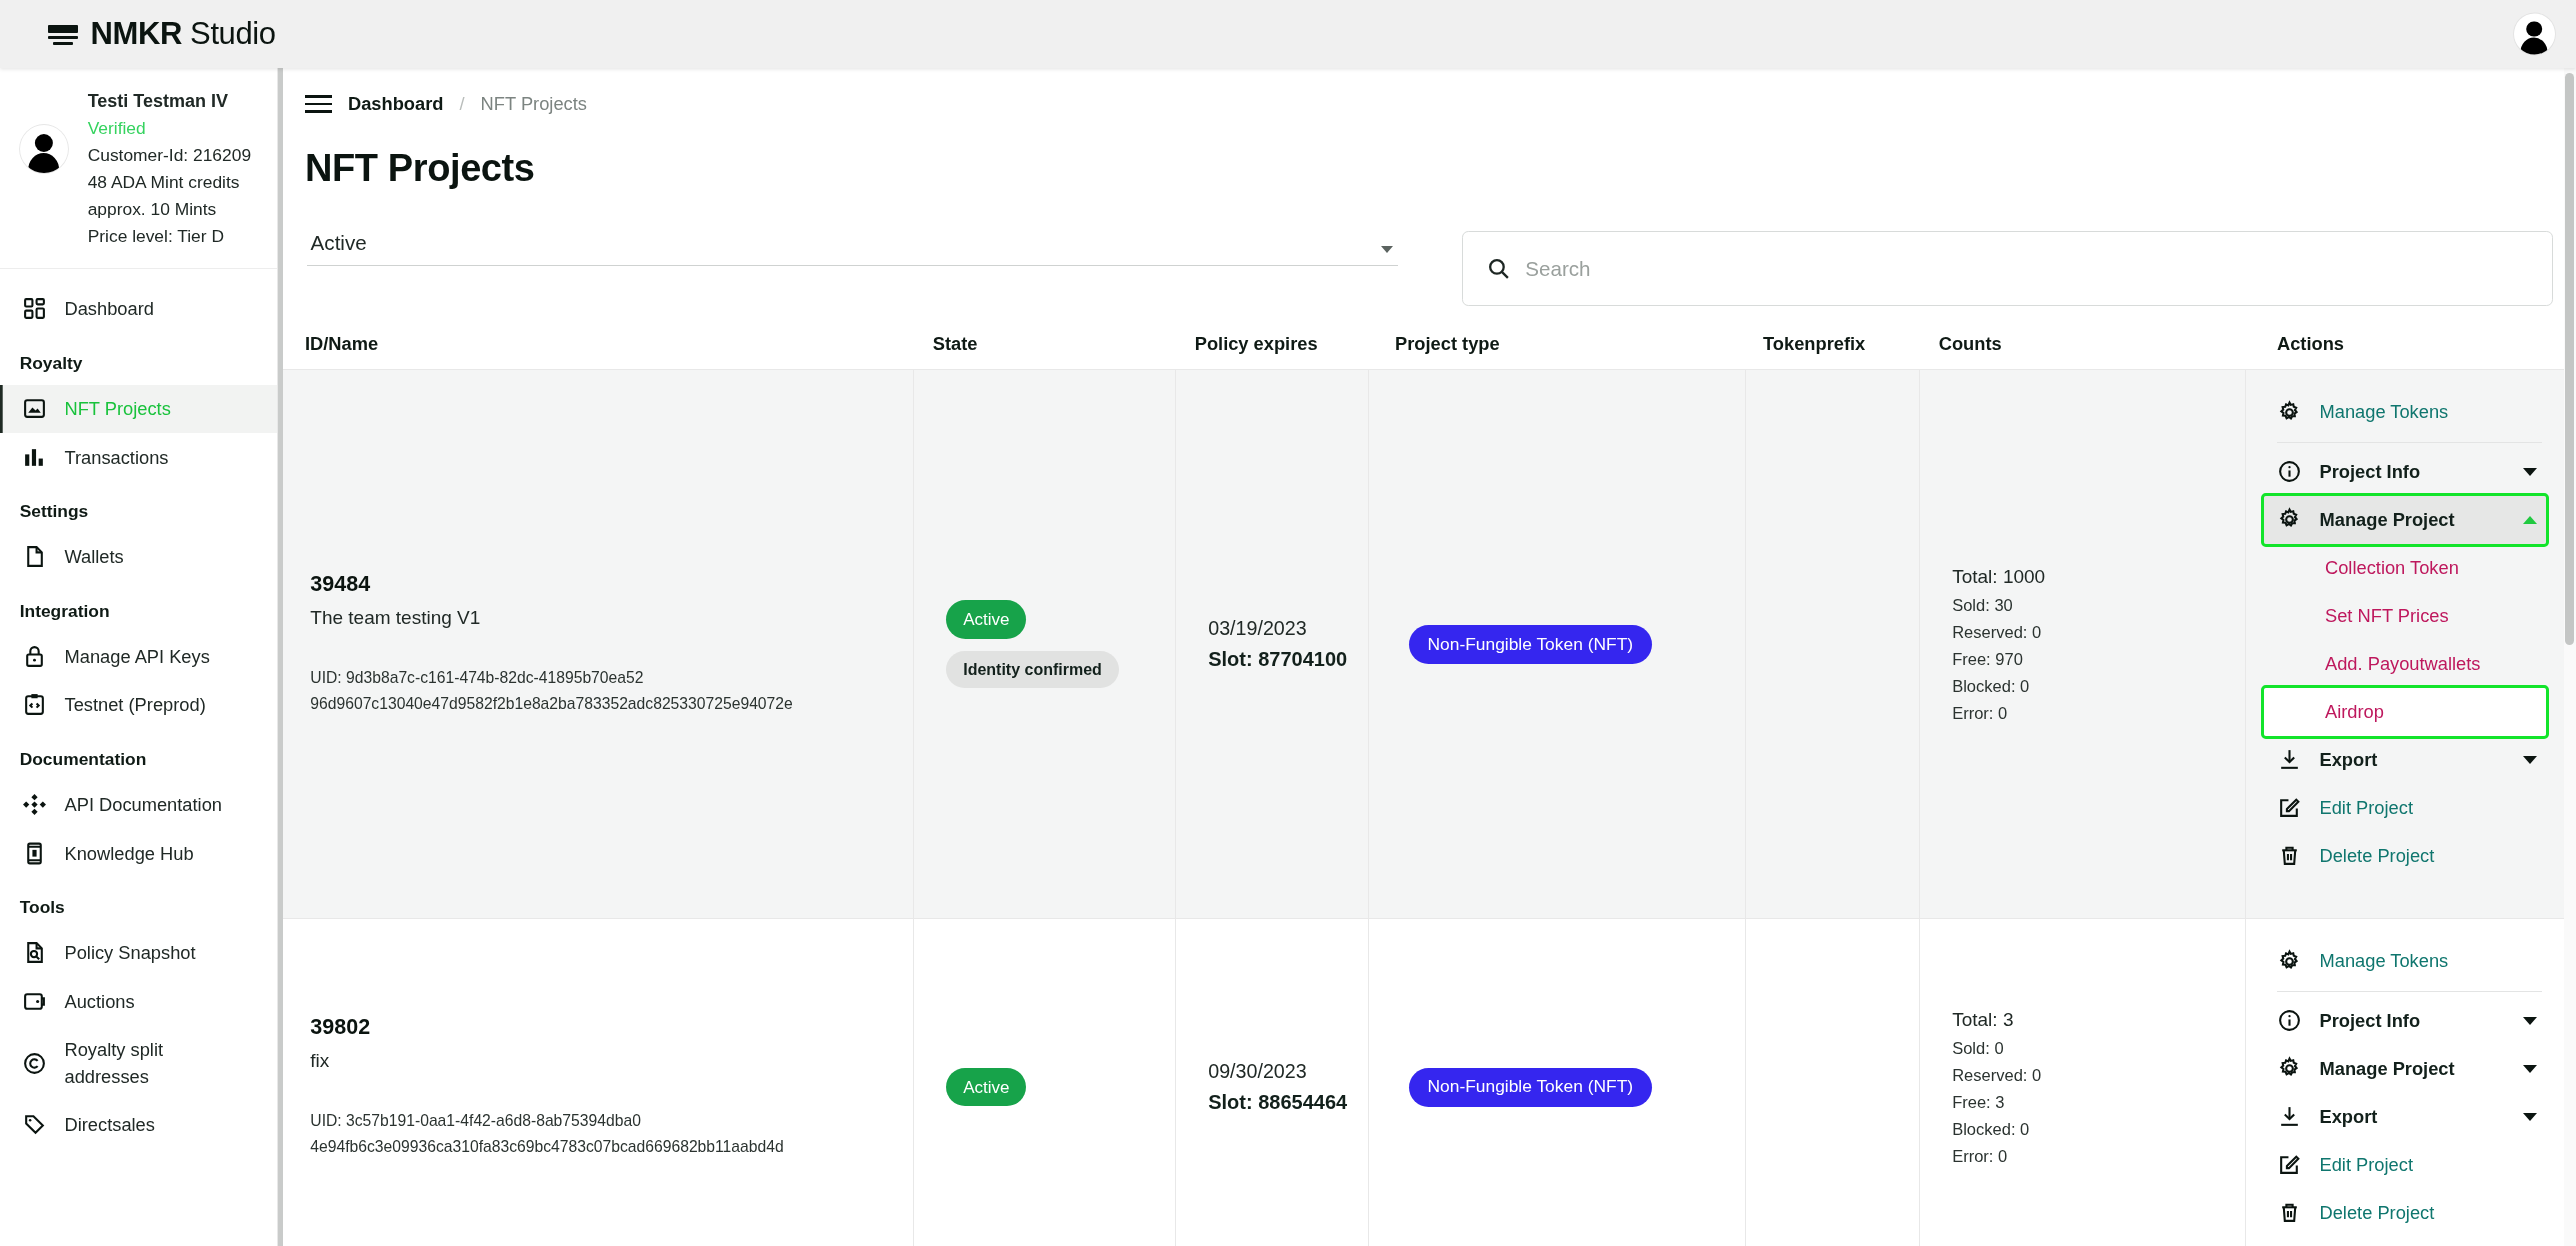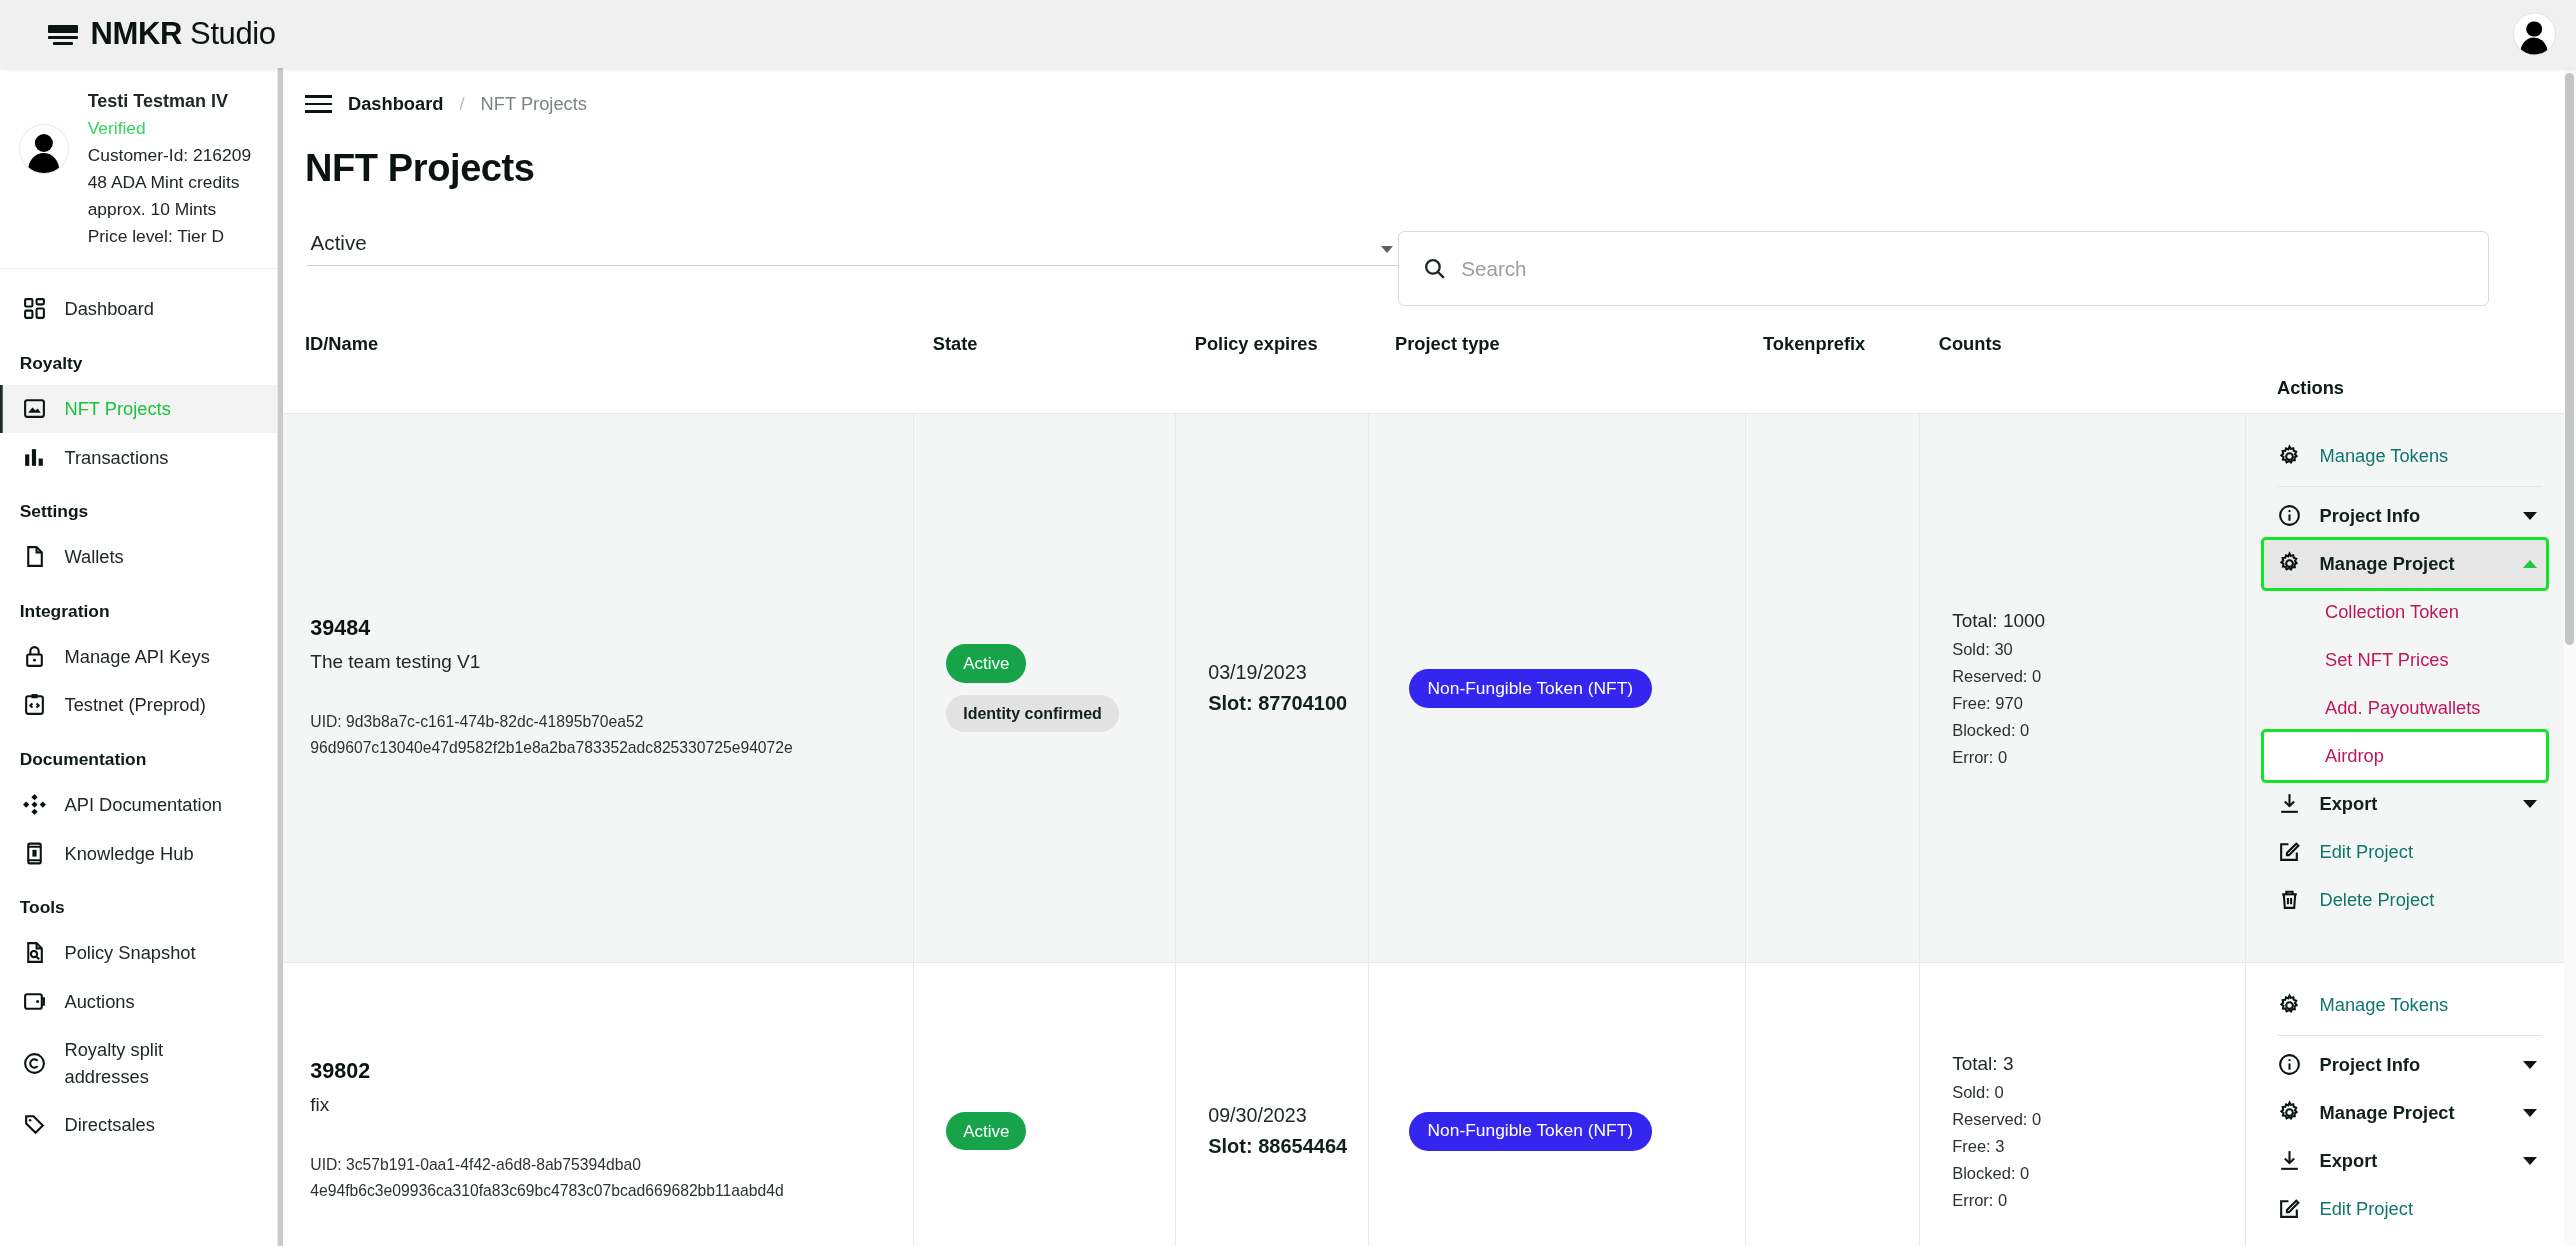--- a/index.html
+++ b/index.html
@@ -121,21 +121,21 @@
     border-bottom: 0.9px solid #cfd2d1; padding: 0 9px 9.8px 3.6px;
     display: flex; align-items: flex-end; cursor: pointer;
   }
   .select-value { font-size: 20.6px; color: #202926; }
   .select-caret {
     position: absolute; right: 5.4px; bottom: 11.6px;
     width: 0; height: 0; border-left: 6.3px solid transparent; border-right: 6.3px solid transparent;
     border-top: 7.2px solid #5b6360;
   }
   .search-box {
-    width: 1091px; height: 75px; 
+    width: 1091px; height: 75px; margin-left: 64px;
     border: 0.9px solid #d8dbda; border-radius: 6.3px;
     display: flex; align-items: center; gap: 14.3px; padding: 0 23px;
   }
   .search-ico { width: 25px; height: 25px; flex: 0 0 25px; color: #1d2623; }
   .search-input {
     border: 0; outline: 0; font-size: 20.6px; color: #202926;
     font-family: "Liberation Sans", sans-serif;
     background: transparent; width: 100%;
   }
   .search-input::placeholder { color: #9aa09d; }
@@ -160,21 +160,21 @@
   .c-prefix { width: 174px; min-width: 174px; }
   .c-counts { width: 326px; min-width: 326px; }
   .c-actions{ width: 315px; min-width: 315px; }
 
   .thead .c-id { padding-left: 27px; }
   .thead .c-state { padding-left: 19.7px; }
   .thead .c-policy { padding-left: 19.7px; }
   .thead .c-type { padding-left: 27px; }
   .thead .c-prefix { padding-left: 18px; }
   .thead .c-counts { padding-left: 19.7px; }
-  .thead .c-actions { padding-left: 32px; margin-top: 44px; }
+  .thead .c-actions { padding-left: 32px; }
 
   
   .row-1 { min-height: 549px; }
   .row-2 { min-height: 331px; }
 
   .idblock { padding: 0 0 0 18px; display: flex; flex-direction: column; justify-content: center; height: 100%; }
   .id-num { font-size: 21.5px; font-weight: 700; color: #0b1410; }
   .id-name { font-size: 19px; color: #202926; margin-top: 9.8px; }
   .id-uid { font-size: 15.7px; color: #2b3330; margin-top: 36px; line-height: 26px; word-break: break-all; }
 

